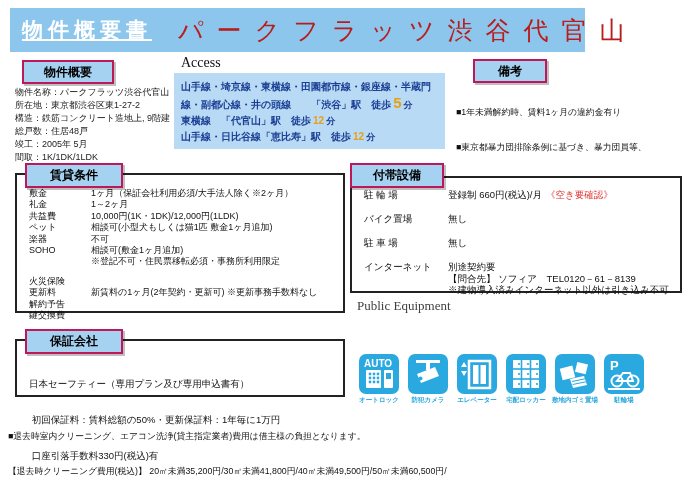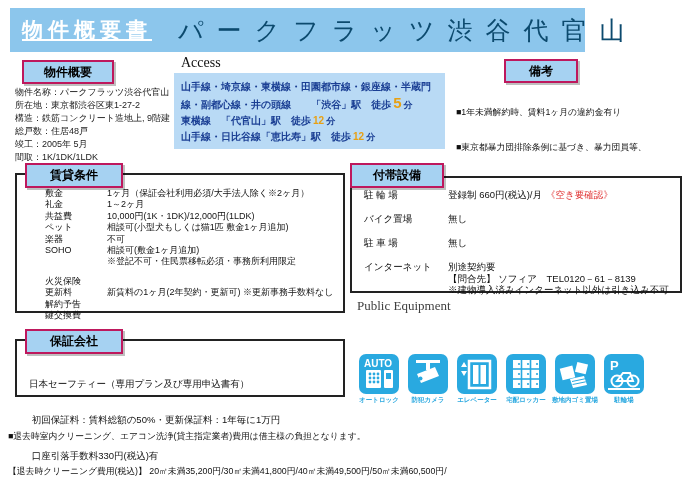--- a/index.html
+++ b/index.html
@@ -6,30 +6,30 @@
   body{width:700px;height:484px;position:relative;overflow:hidden;
        font-family:"Liberation Sans", sans-serif;color:#111;}
   .page{position:absolute;inset:0;}
 
   
   .banner{position:absolute;left:10px;top:8px;width:575px;height:44px;
           background:#8CC6EC;display:flex;align-items:center;}
   .doc-type{color:#fff;font-size:21px;font-weight:bold;letter-spacing:5px;
             text-decoration:underline;margin-left:12px;white-space:nowrap;
             font-family:"Liberation Serif", serif;}
-  .prop-name{color:#0c4a6e;font-size:25px;letter-spacing:13px;margin-left:26px;
+  .prop-name{color:#b91c1c;font-size:25px;letter-spacing:13px;margin-left:26px;
              white-space:nowrap;}
 
   
   .section-tab{position:absolute;background:#A6D2F2;border:2px solid #be185d;
                color:#000;font-weight:bold;font-size:12px;display:flex;
                align-items:center;justify-content:center;z-index:2;
                box-shadow:2px 2px 0 rgba(0,0,0,0.25);white-space:nowrap;}
   .tab-overview{left:22px;top:60px;width:88px;height:20px;}
-  .tab-remarks{left:504px;top:59px;width:70px;height:20px;}
+  .tab-remarks{left:473px;top:59px;width:70px;height:20px;}
   .tab-rental{left:25px;top:163px;width:94px;height:21px;}
   .tab-facilities{left:350px;top:163px;width:90px;height:21px;}
   .tab-guarantor{left:25px;top:329px;width:94px;height:21px;}
 
   
   .ov-lines{position:absolute;left:15px;top:86px;width:162px;
             font-size:9px;line-height:13px;color:#222;white-space:nowrap;}
 
   
   .access-title{position:absolute;left:181px;top:55px;font-size:14px;color:#111;
@@ -42,21 +42,21 @@
   .walk-suffix{font-size:9px;}
 
   
   .remarks-lines{position:absolute;left:456px;top:84px;width:240px;
                  font-size:8.8px;line-height:11.6px;color:#111;white-space:pre;}
 
   
   .box{position:absolute;background:#fff;border:2px solid #222;box-sizing:border-box;}
   .rental-box{left:15px;top:173px;width:330px;height:140px;}
   .rc-rows{padding:13px 6px 0 12px;font-size:9px;line-height:11.4px;}
-  .rc-row{display:flex;margin-left:16px;}
+  .rc-row{display:flex;}
   .rc-row.gap-above{margin-top:8px;}
   .rc-label{width:62px;flex-shrink:0;white-space:nowrap;}
   .rc-value{flex:1;white-space:nowrap;}
 
   .facilities-box{left:350px;top:176px;width:332px;height:117px;}
   .fc-rows{padding:11px 18px 0 12px;font-size:9.5px;}
   .fc-row{display:flex;margin-bottom:11px;}
   .fc-label{width:84px;flex-shrink:0;white-space:nowrap;}
   .fc-value{white-space:nowrap;}
   .fc-sub{line-height:11.5px;white-space:nowrap;}

